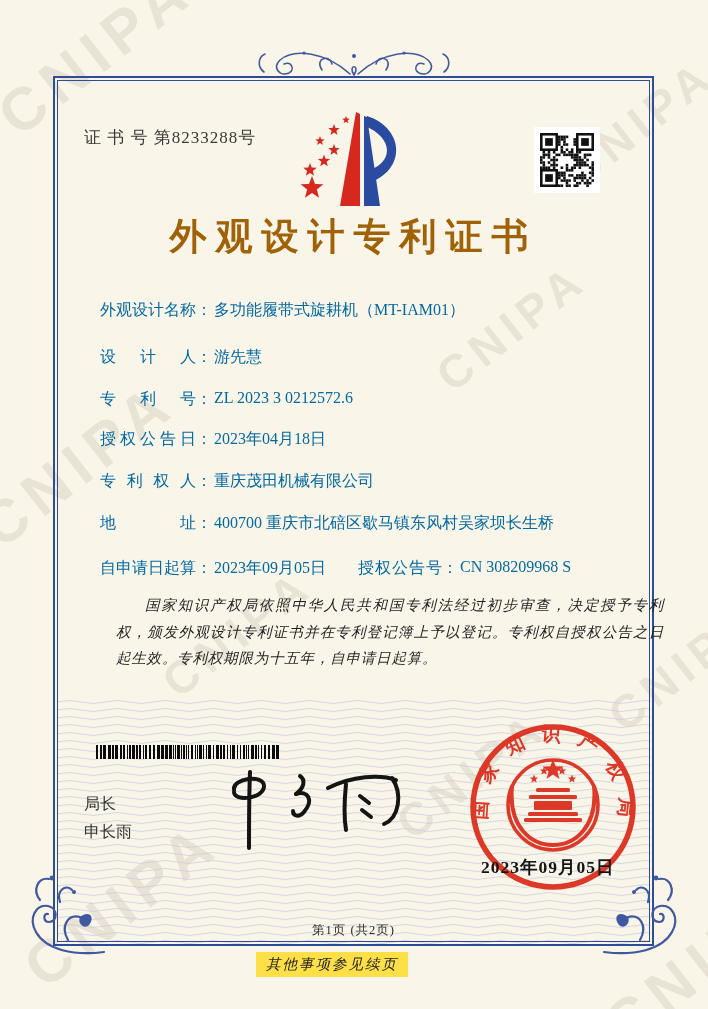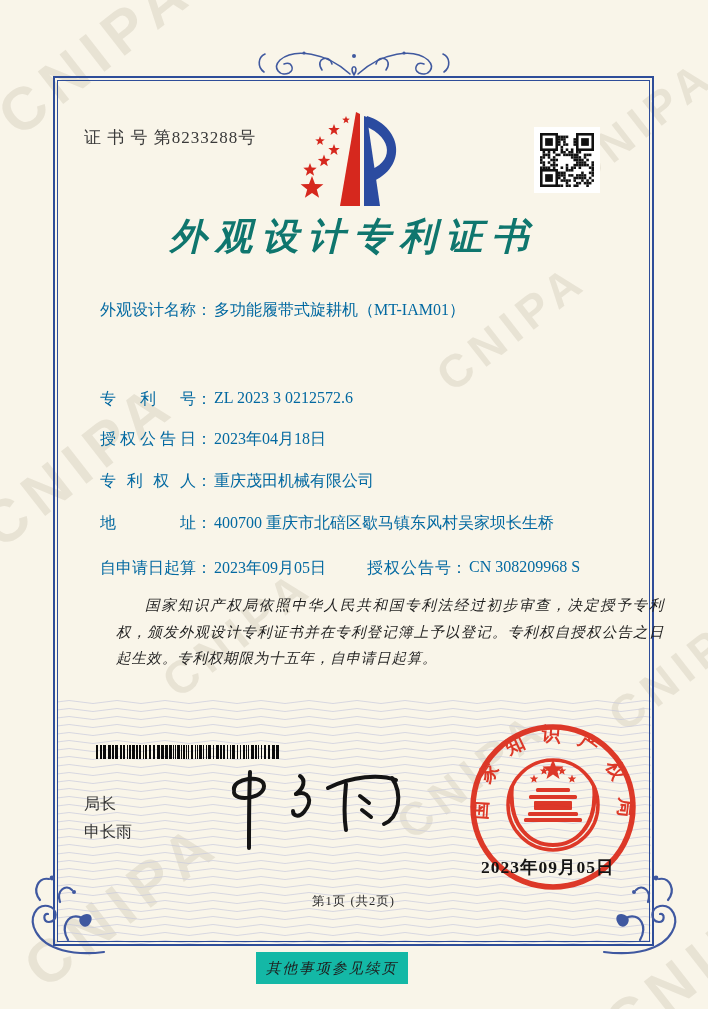--- a/index.html
+++ b/index.html
@@ -15,47 +15,47 @@
   .deco{position:absolute;z-index:2;pointer-events:none;}
   #waves{position:absolute;left:57px;top:698px;z-index:1;pointer-events:none;}
 
   
   #frame{position:absolute;left:53px;top:76px;width:597px;height:866px;border:2px solid #2e4d99;z-index:2;}
   #frame-inner{position:absolute;left:2px;top:2px;right:2px;bottom:2px;border:1px solid #2e4d99;}
 
   
   .txt{position:absolute;z-index:3;color:#262626;}
   #cert-number{left:84px;top:126px;font-size:17px;letter-spacing:1px;color:#3a3a3a;}
-  #title{left:53px;top:212px;width:601px;text-align:center;font-size:37px;font-weight:700;letter-spacing:9px;color:#0f766e;font-style:italic;}
+  #title{left:53px;top:212px;width:601px;text-align:center;font-size:37px;font-weight:700;letter-spacing:9px;color:#a16207;}
 
   .frow{position:absolute;left:100px;z-index:3;font-size:16px;color:#0369a1;white-space:nowrap;text-decoration:underline;}
   .flabel{display:inline-block;width:96px;text-align:justify;text-align-last:justify;vertical-align:top;}
   .flabel2{display:inline-block;width:84px;text-align:justify;text-align-last:justify;vertical-align:top;}
   .fcolon{display:inline-block;vertical-align:top;}
   .fvalue{display:inline-block;margin-left:2px;vertical-align:top;}
-  .fpair2{display:inline-block;margin-left:41px;}
+  .fpair2{display:inline-block;margin-left:32px;}
 
   #body-text{left:84px;top:592px;width:548px;font-size:14.5px;line-height:26.5px;font-style:italic;
              letter-spacing:0.8px;color:#1f1f1f;text-align:justify;margin-left:32px;}
   #body-text p{margin:0 0 1px 0;text-indent:2em;}
 
   #qr-box{position:absolute;left:534px;top:127px;width:66px;height:66px;background:#fff;z-index:3;}
   #qr-box svg{position:absolute;left:6px;top:6px;}
 
   #barcode{position:absolute;left:96px;top:745px;z-index:3;}
 
   #director-label{left:84px;top:794px;font-family:Liberation Sans, sans-serif;font-size:16px;color:#333;}
   #director-name{left:84px;top:822px;font-family:"Liberation Sans","DejaVu Sans",sans-serif;font-size:16px;color:#333;}
   #signature{position:absolute;left:212px;top:766px;z-index:4;}
 
   #seal{position:absolute;left:458px;top:712px;z-index:4;opacity:0.95;}
   #seal-date{left:481px;top:855px;font-size:17.5px;font-weight:600;letter-spacing:1px;color:#141414;z-index:5;}
 
-  #page-info{left:53px;top:893px;width:601px;text-align:center;font-size:12.5px;color:#2b2b2b;letter-spacing:1px;}
-  #footer-band{position:absolute;left:256px;top:952px;width:152px;height:32px;background:#14b8a6;z-index:3;
+  #page-info{left:53px;top:922px;width:601px;text-align:center;font-size:12.5px;color:#2b2b2b;letter-spacing:1px;}
+  #footer-band{position:absolute;left:256px;top:952px;width:152px;height:25px;background:#fde047;z-index:3;
                display:flex;align-items:center;justify-content:center;}
   #footer-note{font-size:14.5px;font-style:italic;letter-spacing:2px;color:#1e1e1e;}
 
   #logo{position:absolute;left:296px;top:108px;z-index:3;}
 </style>
 </head>
 <body>
 
 <div id="page">
 
@@ -324,20 +324,23 @@
       </svg>
   </div>
 
   <div class="txt" id="cert-number">证 书 号 第8233288号</div>
 
   <div class="txt" id="title">外观设计专利证书</div>
 
   <div class="frow" style="top:300px">
     <span class="flabel">外观设计名称</span><span class="fcolon">：</span><span class="fvalue">多功能履带式旋耕机（MT-IAM01）</span>
   </div>
+  <div class="frow" style="top:347px">
+    <span class="flabel">设计人</span><span class="fcolon">：</span><span class="fvalue">游先慧</span>
+  </div>
   <div class="frow" style="top:389px">
     <span class="flabel">专利号</span><span class="fcolon">：</span><span class="fvalue">ZL 2023 3 0212572.6</span>
   </div>
   <div class="frow" style="top:429px">
     <span class="flabel">授权公告日</span><span class="fcolon">：</span><span class="fvalue">2023年04月18日</span>
   </div>
   <div class="frow" style="top:471px">
     <span class="flabel">专利权人</span><span class="fcolon">：</span><span class="fvalue">重庆茂田机械有限公司</span>
   </div>
   <div class="frow" style="top:513px">

